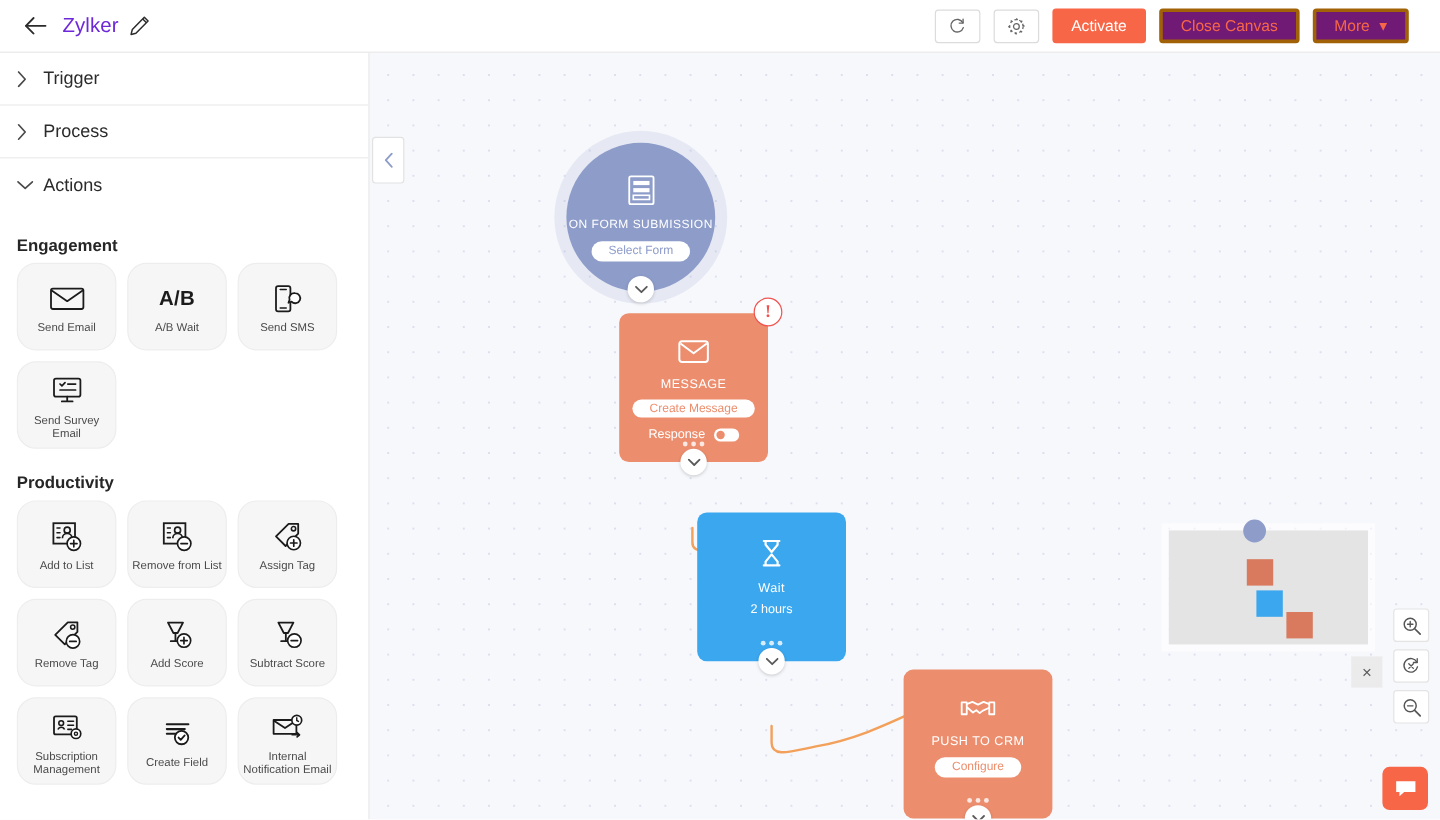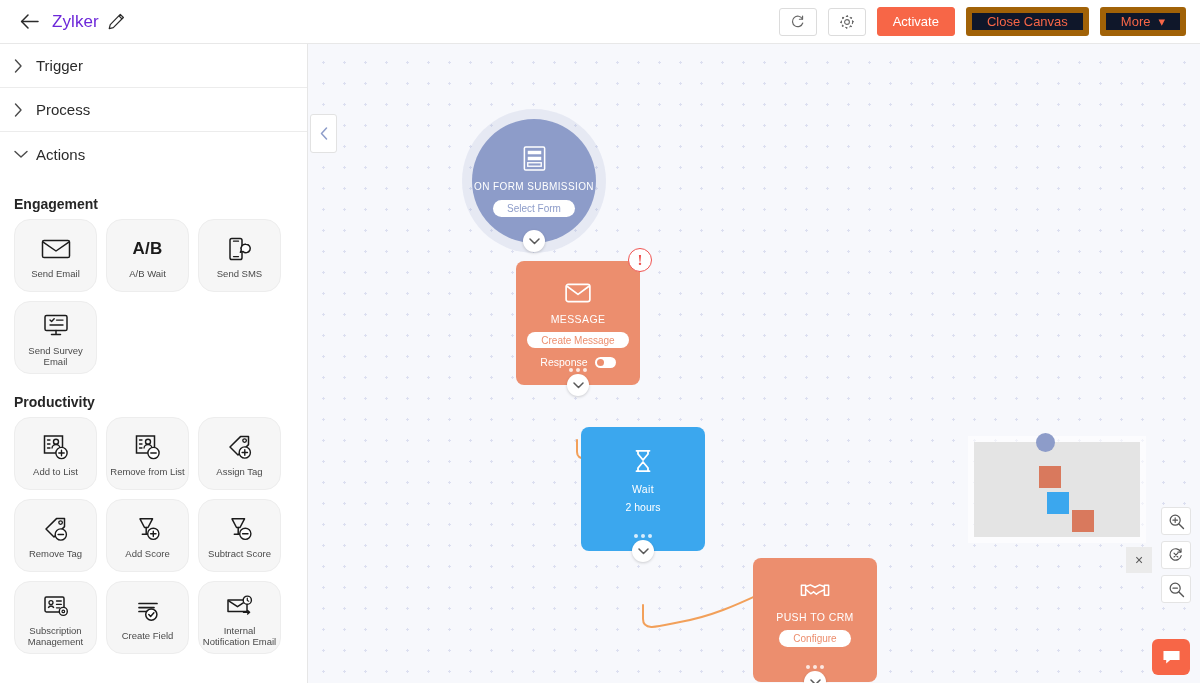--- a/index.html
+++ b/index.html
@@ -26,34 +26,34 @@
     display: flex; align-items: center; justify-content: center;
     cursor: pointer;
   }
   .proj-title {
     font-size: 17px; font-weight: 400; color: #6d28d9;
     margin-left: 6px; letter-spacing: .1px;
   }
   .edit-pencil { margin-left: 9px; display: flex; align-items: center; cursor: pointer; }
   .topbar-right {
     margin-left: auto; display: flex; align-items: center; gap: 11px;
-    padding-right: 14px;
+    padding-right: 26px;
   }
   .icon-btn {
     width: 38px; height: 28px; border: 1px solid #dcdcdc; border-radius: 3px;
     background: #fff; display: flex; align-items: center; justify-content: center;
     cursor: pointer;
   }
   .btn {
     height: 29px; border-radius: 3px; font-size: 13px;
     display: flex; align-items: center; justify-content: center;
     padding: 0 15px; cursor: pointer; white-space: nowrap;
   }
   .btn-primary { background: #f76647; color: #fff; border: 1px solid #f76647; }
-  .btn-outline { background: #0f172a; color: #f76647; border: 6px solid #a16207; }
+  .btn-outline { background: #701a75; color: #f76647; border: 3px solid #a16207; }
   .btn-outline .caret { margin-left: 8px; }
 
   
   .sidebar {
     position: absolute; top: 44px; left: 0;
     width: 308px; height: 639px;
     background: #fff;
     border-right: 1px solid #e6e6e6;
     overflow: hidden;
     z-index: 30;

